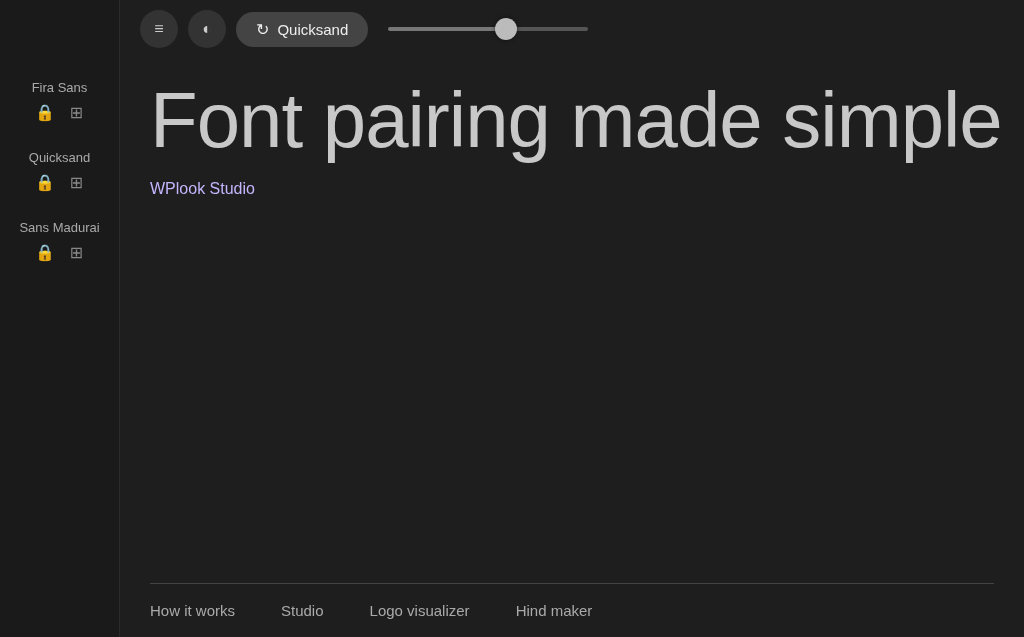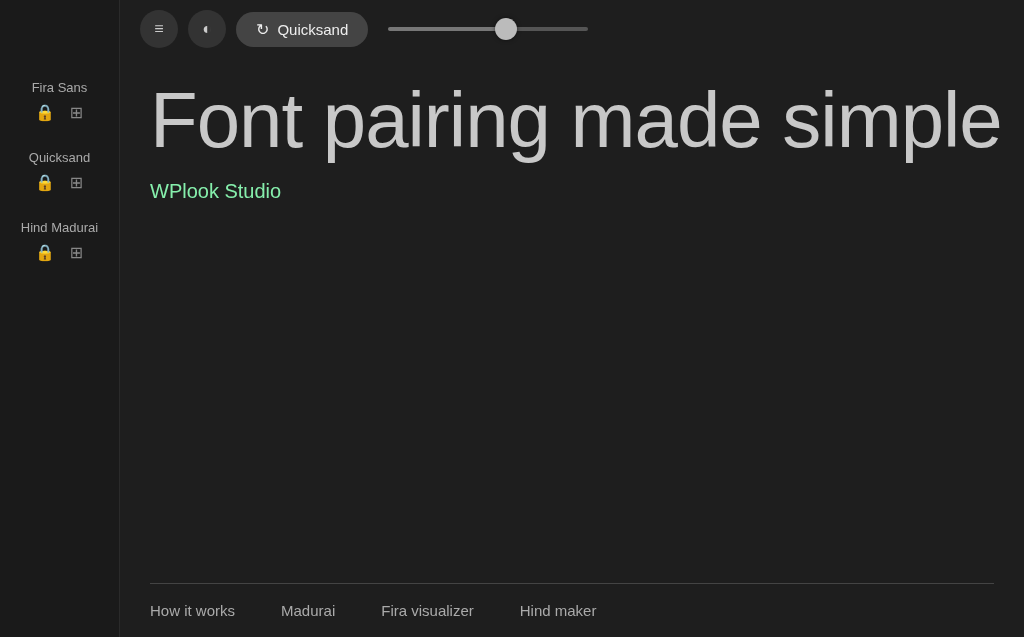--- a/index.html
+++ b/index.html
@@ -160,22 +160,22 @@
     .hero-subtitle {
       font-size: 30px;
       font-weight: 700;
       color: #bbb;
       line-height: 1.3;
       margin-bottom: 24px;
       max-width: 560px;
     }
 
     .hero-studio {
-      font-size: 20px;
-      color: #86efac;
+      font-size: 16px;
+      color: #c4b5fd;
       margin-bottom: auto;
     }
 
     
     .divider {
       border: none;
       border-top: 1px solid #444;
       margin: 0 30px 0 30px;
       width: calc(100% - 60px);
     }
@@ -209,21 +209,21 @@
 
   <div class="sidebar-font-item">
     <span class="sidebar-font-name">Quicksand</span>
     <div class="sidebar-font-actions">
       <span class="sidebar-icon" title="Lock">🔒</span>
       <span class="sidebar-icon" title="Adjust">⊞</span>
     </div>
   </div>
 
   <div class="sidebar-font-item">
-    <span class="sidebar-font-name">Hind Madurai</span>
+    <span class="sidebar-font-name">Sans Madurai</span>
     <div class="sidebar-font-actions">
       <span class="sidebar-icon" title="Lock">🔒</span>
       <span class="sidebar-icon" title="Adjust">⊞</span>
     </div>
   </div>
 </aside>
 
 <div class="main">
 
   <div class="toolbar">
@@ -244,18 +244,18 @@
 
   <div class="hero">
     <h1 class="hero-title">Font pairing made simple</h1>
     <p class="hero-studio">WPlook Studio</p>
   </div>
 
   <hr class="divider">
 
   <nav class="footer-nav">
     <a class="footer-nav-link">How it works</a>
-    <a class="footer-nav-link">Madurai</a>
-    <a class="footer-nav-link">Fira visualizer</a>
+    <a class="footer-nav-link">Studio</a>
+    <a class="footer-nav-link">Logo visualizer</a>
     <a class="footer-nav-link">Hind maker</a>
   </nav>
 
 </div>
 
 </body></html>

